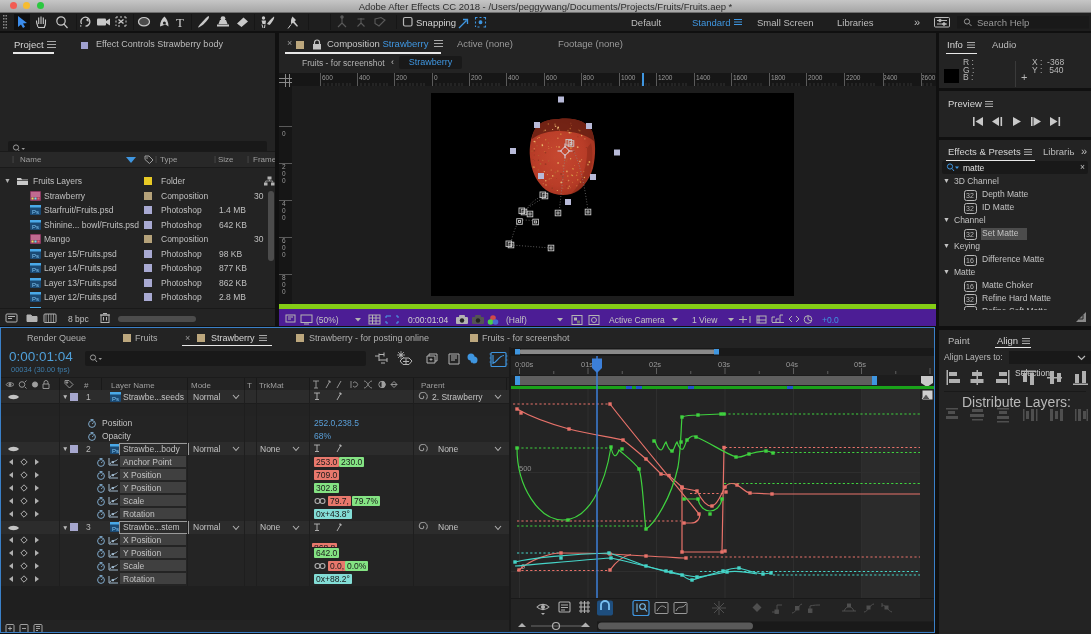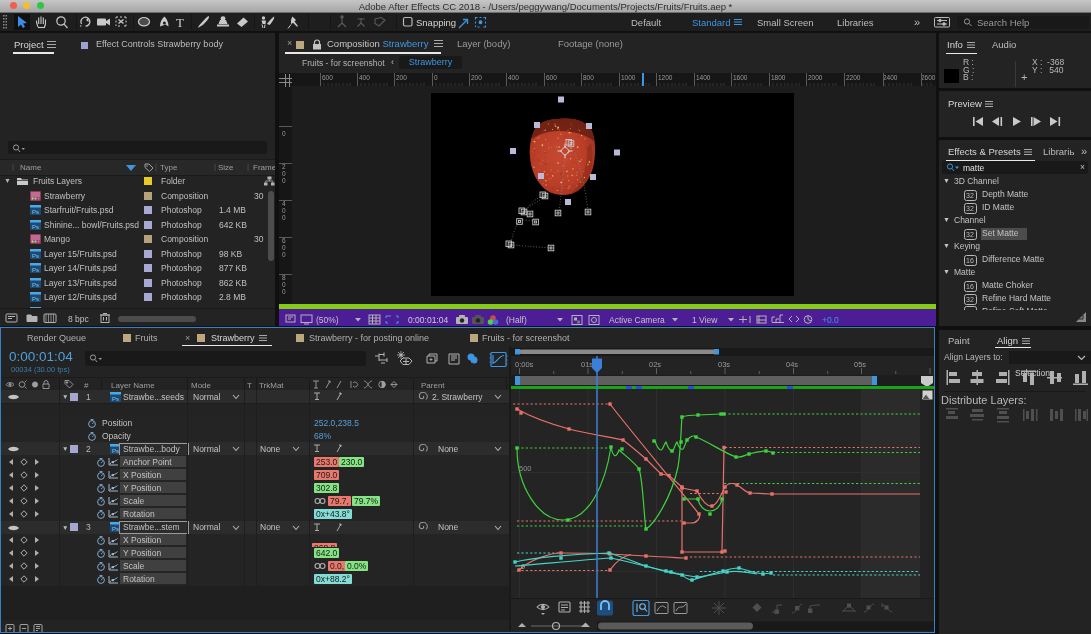--- a/index.html
+++ b/index.html
@@ -155,21 +155,21 @@
   <div class="abs" style="left:8px;top:108px;width:259px;height:13px;background:#191919;border-radius:2px;">
     <svg width="20" height="13">
         <g stroke="#9a9a9a" stroke-width="1" fill="none">
           <circle cx="8" cy="5.5" r="2.6"></circle>
           <path d="M10 7.5 L12 10"></path>
           <path d="M13.5 6 L17 6 L15.2 8 Z" fill="#9a9a9a" stroke="none"></path>
         </g>
       </svg>
   </div>
 
-  <div class="abs" style="left:0;top:126px;width:275px;height:15px;background:#282828;border-top:1px solid #1a1a1a;border-bottom:1px solid #1a1a1a;font-size:8px;color:#9f9f9f;">
+  <div class="abs" style="left:0;top:118px;width:275px;height:15px;background:#282828;border-top:1px solid #1a1a1a;border-bottom:1px solid #1a1a1a;font-size:8px;color:#9f9f9f;">
     <span class="abs" style="left:20px;top:3px;">Name</span>
     <svg class="abs" style="left:125px;top:4px;" width="12" height="8">
         <path d="M1 1 L11 1 L6 7 Z" fill="#3f96e0"></path>
       </svg>
     <svg class="abs" style="left:144px;top:3px;" width="10" height="9">
         <path d="M1 1 L5 1 L9 5 L5.5 8.5 L1 4.5 Z" fill="none" stroke="#9f9f9f" stroke-width="1"></path>
         <circle cx="3" cy="3" r="0.8" fill="#9f9f9f"></circle>
       </svg>
     <span class="abs" style="left:160px;top:3px;">Type</span>
     <span class="abs" style="left:218px;top:3px;">Size</span>
@@ -328,21 +328,21 @@
 
   <div class="abs" style="left:8px;top:5px;font-size:9px;color:#9a9a9a;">×</div>
   <div class="abs" style="left:17px;top:8px;width:8px;height:8px;background:#bca77d;"></div>
   <svg class="abs" style="left:33px;top:6px;" width="10" height="11">
       <path d="M2.5 5 L2.5 3.5 A2.5 2.5 0 0 1 7.5 3.5 L7.5 5" fill="none" stroke="#c3c3c3" stroke-width="1.2"></path>
       <rect x="1" y="5" width="8" height="5.5" fill="#c3c3c3"></rect>
     </svg>
   <div class="abs" style="left:48px;top:5px;font-size:9.5px;color:#c7c7c7;">Composition <span style="color:#3f96e0;">Strawberry</span></div>
   <div class="abs" style="left:155px;top:7px;width:9px;height:1.2px;background:#a9a9a9;box-shadow:0 3px #a9a9a9,0 6px #a9a9a9;"></div>
   <div class="abs" style="left:6px;top:19px;width:156px;height:1.5px;background:#e8e8e8;"></div>
-  <div class="abs" style="left:178px;top:5px;font-size:9.5px;color:#9a9a9a;">Layer (body)</div>
+  <div class="abs" style="left:178px;top:5px;font-size:9.5px;color:#9a9a9a;">Active (none)</div>
   <div class="abs" style="left:279px;top:5px;font-size:9.5px;color:#9a9a9a;">Footage (none)</div>
 
   <div class="abs" style="left:23px;top:25px;font-size:8.5px;color:#b5b5b5;">Fruits - for screenshot</div>
   <div class="abs" style="left:112px;top:24px;font-size:9px;color:#c3c3c3;">‹</div>
   <div class="abs" style="left:120px;top:23px;width:63px;height:13px;background:#191919;border-radius:2px;">
       <span style="display:block;text-align:center;font-size:9px;color:#3f96e0;margin-top:1px;">Strawberry</span>
     </div>
 
   <svg class="abs" style="left:0;top:40px;" width="657" height="13">
     <rect width="657" height="13" fill="#161616"></rect>
@@ -1399,21 +1399,21 @@
         <rect x="91" y="5" width="4" height="12"></rect>
       <rect x="108" y="9" width="15" height="1.5"></rect>
         <rect x="111" y="3" width="4" height="13"></rect>
         <rect x="118" y="5" width="4" height="9"></rect>
       <rect x="134" y="15.5" width="15" height="1.5"></rect>
         <rect x="136" y="6" width="4" height="9"></rect>
         <rect x="143" y="3" width="4" height="12"></rect>
     </g>
   </svg>
   <div class="abs" style="left:5px;top:61px;width:142px;height:1px;background:#191919;"></div>
-  <div class="abs" style="left:2px;top:64px;font-size:11px;color:#b9b9b9;">Distribute Layers:</div>
+  <div class="abs" style="left:23px;top:64px;font-size:14px;color:#b9b9b9;">Distribute Layers:</div>
   <svg class="abs" style="left:0;top:76px;" width="152" height="20">
     <g fill="#4f4f4f">
       <rect x="7" y="2" width="12" height="1.5"></rect>
         <rect x="9" y="5" width="7" height="3"></rect>
         <rect x="7" y="10" width="12" height="3"></rect>
       <rect x="33" y="3" width="11" height="3"></rect>
         <rect x="31" y="8" width="14" height="3"></rect>
         <rect x="33" y="13" width="11" height="1.5"></rect>
       <rect x="58" y="2" width="12" height="1.5"></rect>
         <rect x="60" y="5" width="8" height="3"></rect>

